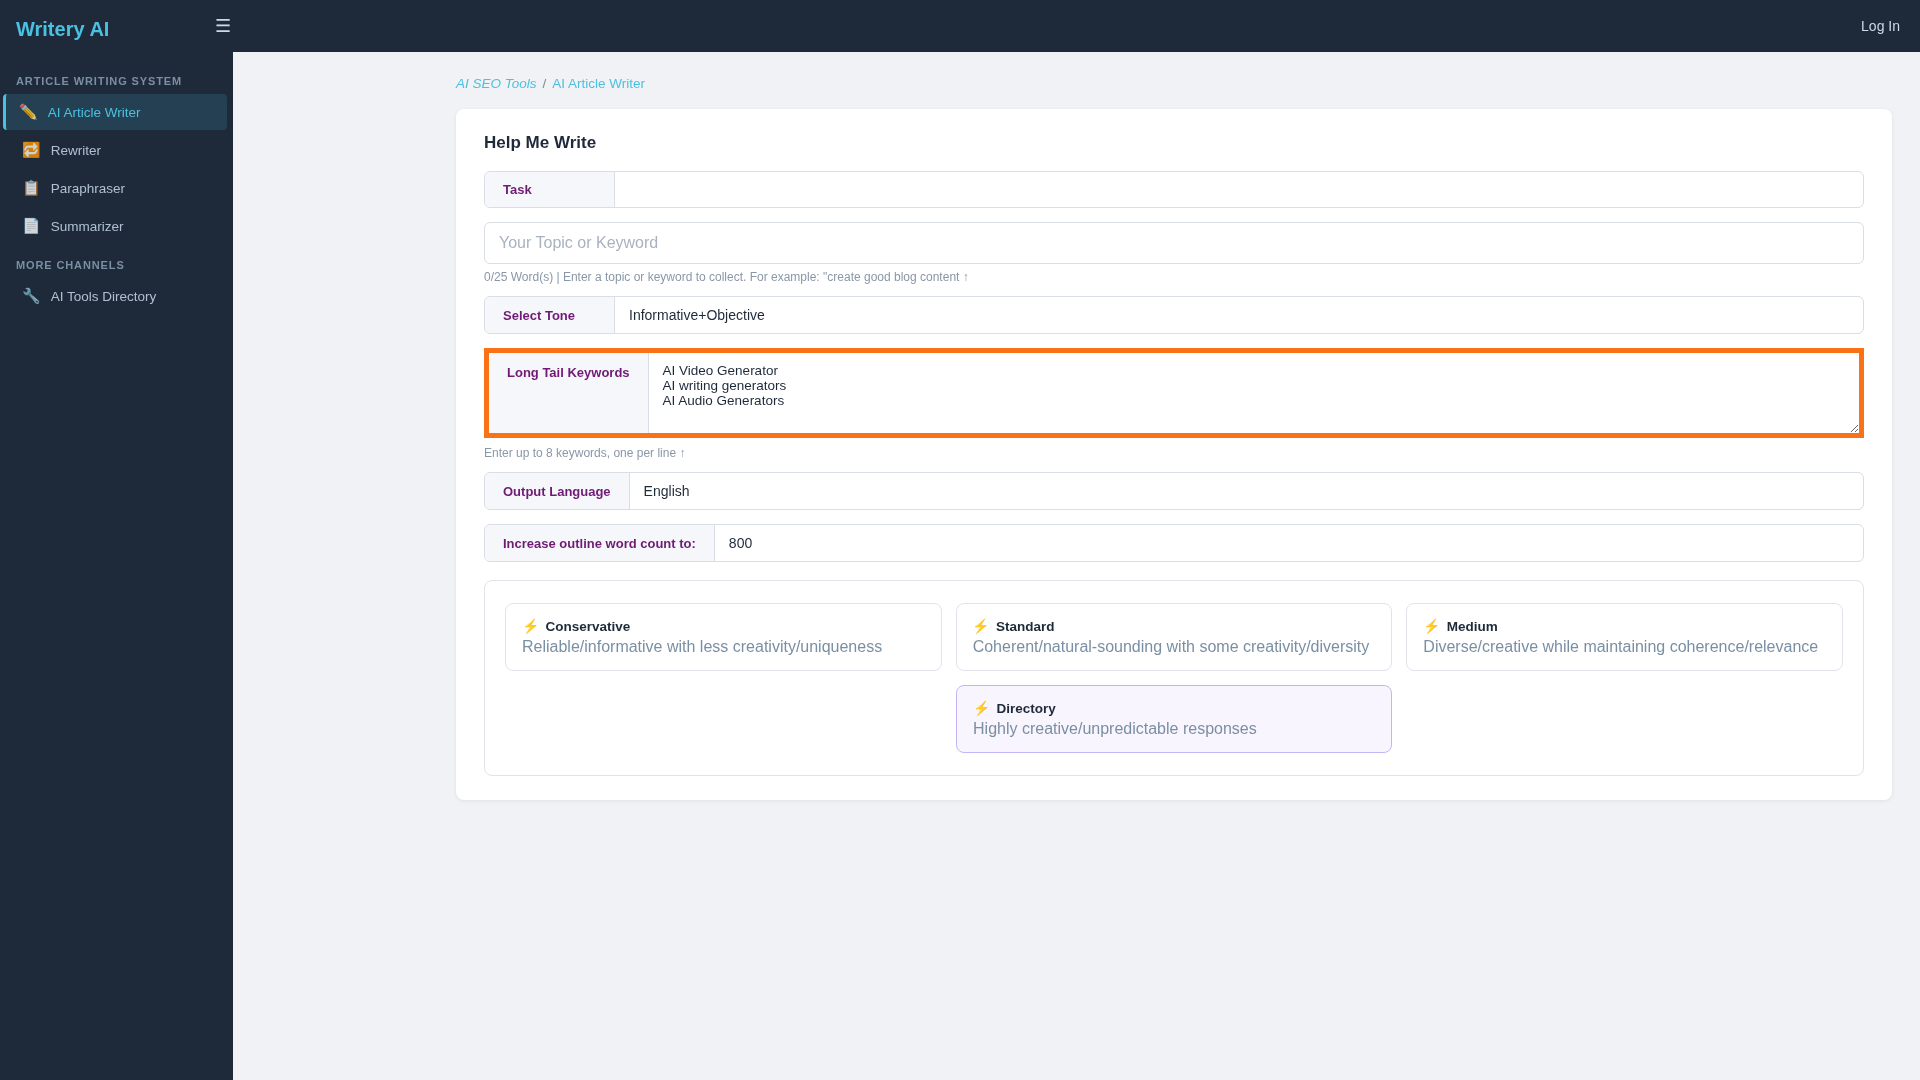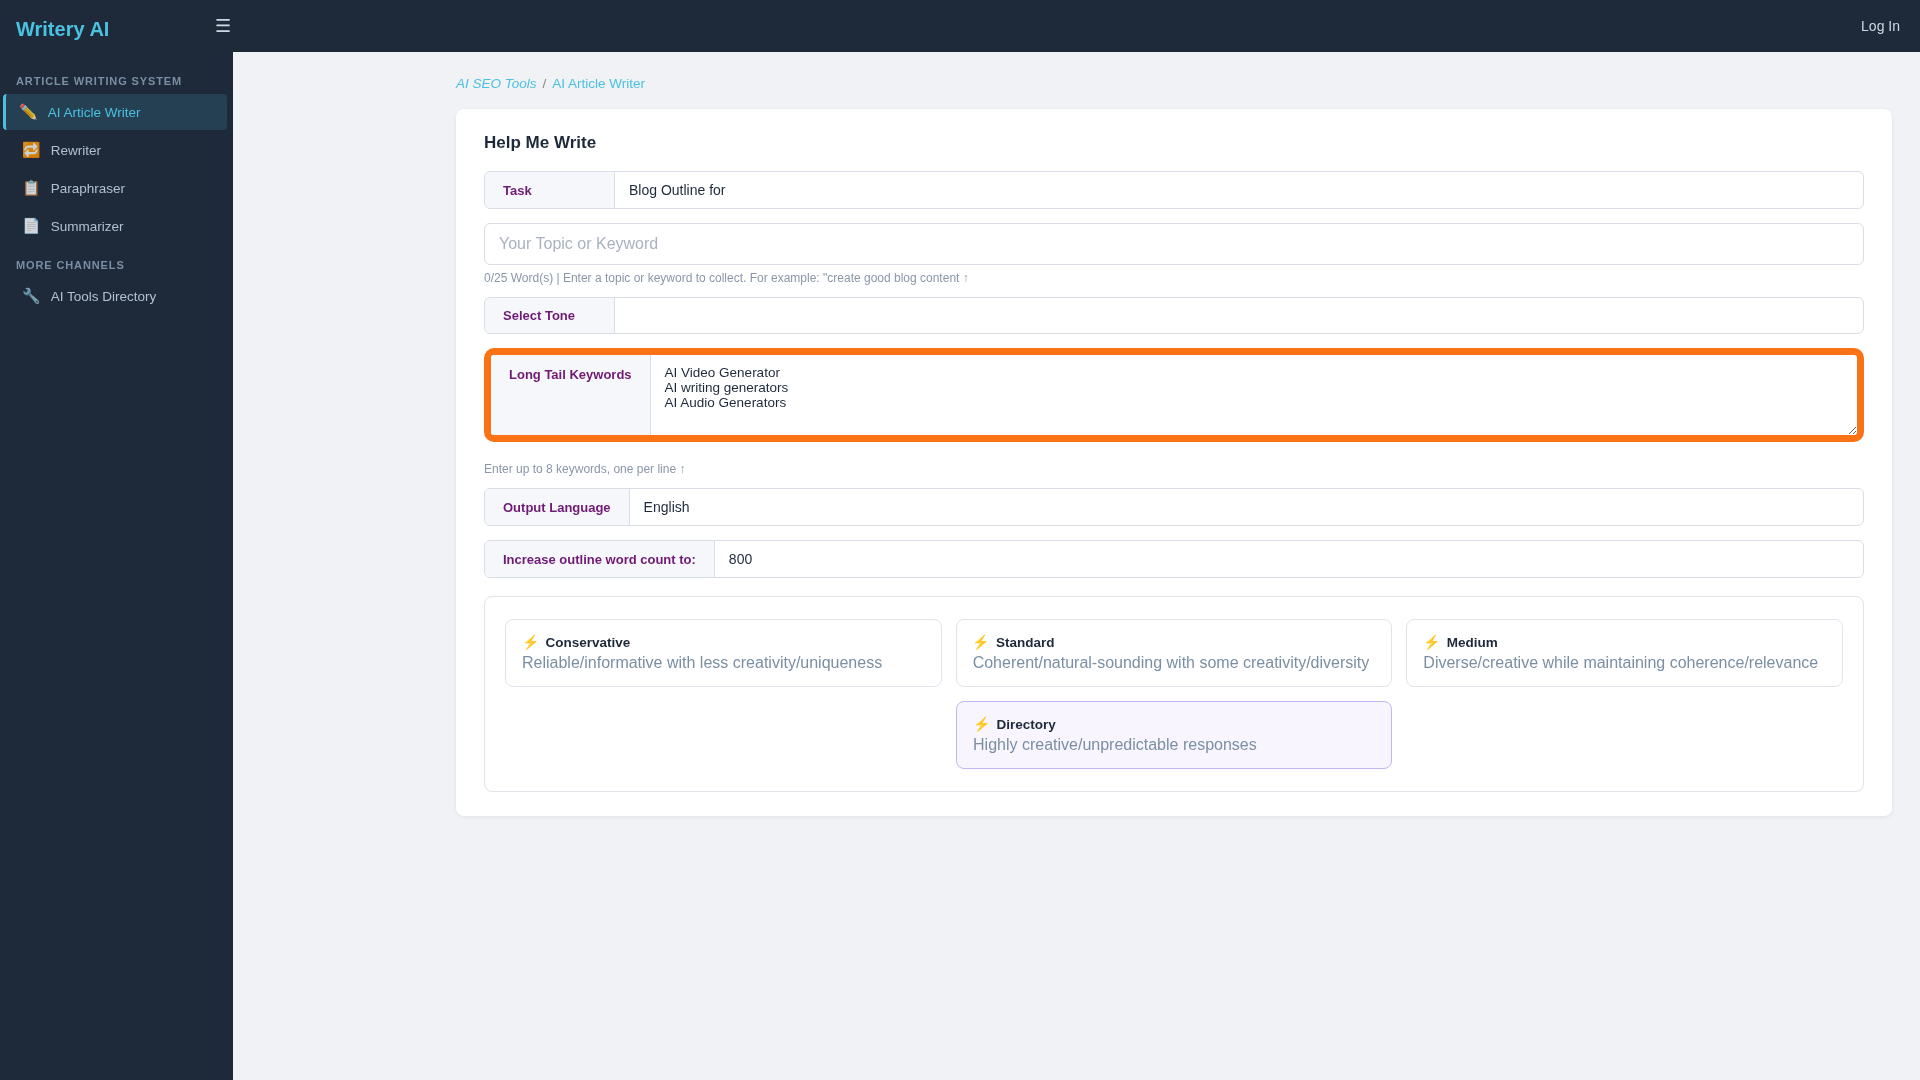--- a/index.html
+++ b/index.html
@@ -145,23 +145,23 @@
     .hint-text {
       font-size: 12px;
       color: #8a97a8;
       margin-bottom: 12px;
     }
 
     
     .form-row-textarea {
       display: flex;
       align-items: stretch;
-      border: 7px solid #f97316;
-      border-radius: 10px;
-      margin-bottom: 20px;
+      border: 5px solid #f97316;
+      border-radius: 0;
+      margin-bottom: 8px;
       overflow: hidden;
       background: #fff;
     }
     .form-textarea {
       flex: 1;
       border: none;
       outline: none;
       padding: 10px 14px;
       font-size: 13.5px;
       color: #1e2a3a;
@@ -270,33 +270,33 @@
     <span class="breadcrumb-sep">/</span>
     <span>AI Article Writer</span>
   </div>
 
   <div class="card">
     <div class="card-title">Help Me Write</div>
 
     
     <div class="form-row">
       <div class="form-label">Task</div>
-      <input class="form-input" type="text" value="Blog Outline for" style="">
     </div>
 
     
     <input class="form-input-full" type="text" placeholder="Your Topic or Keyword" style="">
     <div class="hint-text">
       <span>0/25 Word(s) | Enter a topic or keyword to collect. For example: "create good blog content</span>
       <span>↑</span>
     </div>
 
     
     <div class="form-row">
       <div class="form-label">Select Tone</div>
+      <input class="form-input" type="text" value="Informative+Objective" style="">
     </div>
 
     
     <div class="form-row-textarea">
       <div class="form-label" style="align-items:flex-start; padding-top:12px;">Long Tail Keywords</div>
       <textarea class="form-textarea" style="">AI Video Generator
 AI writing generators
 AI Audio Generators</textarea>
     </div>
     <div class="hint-text">

